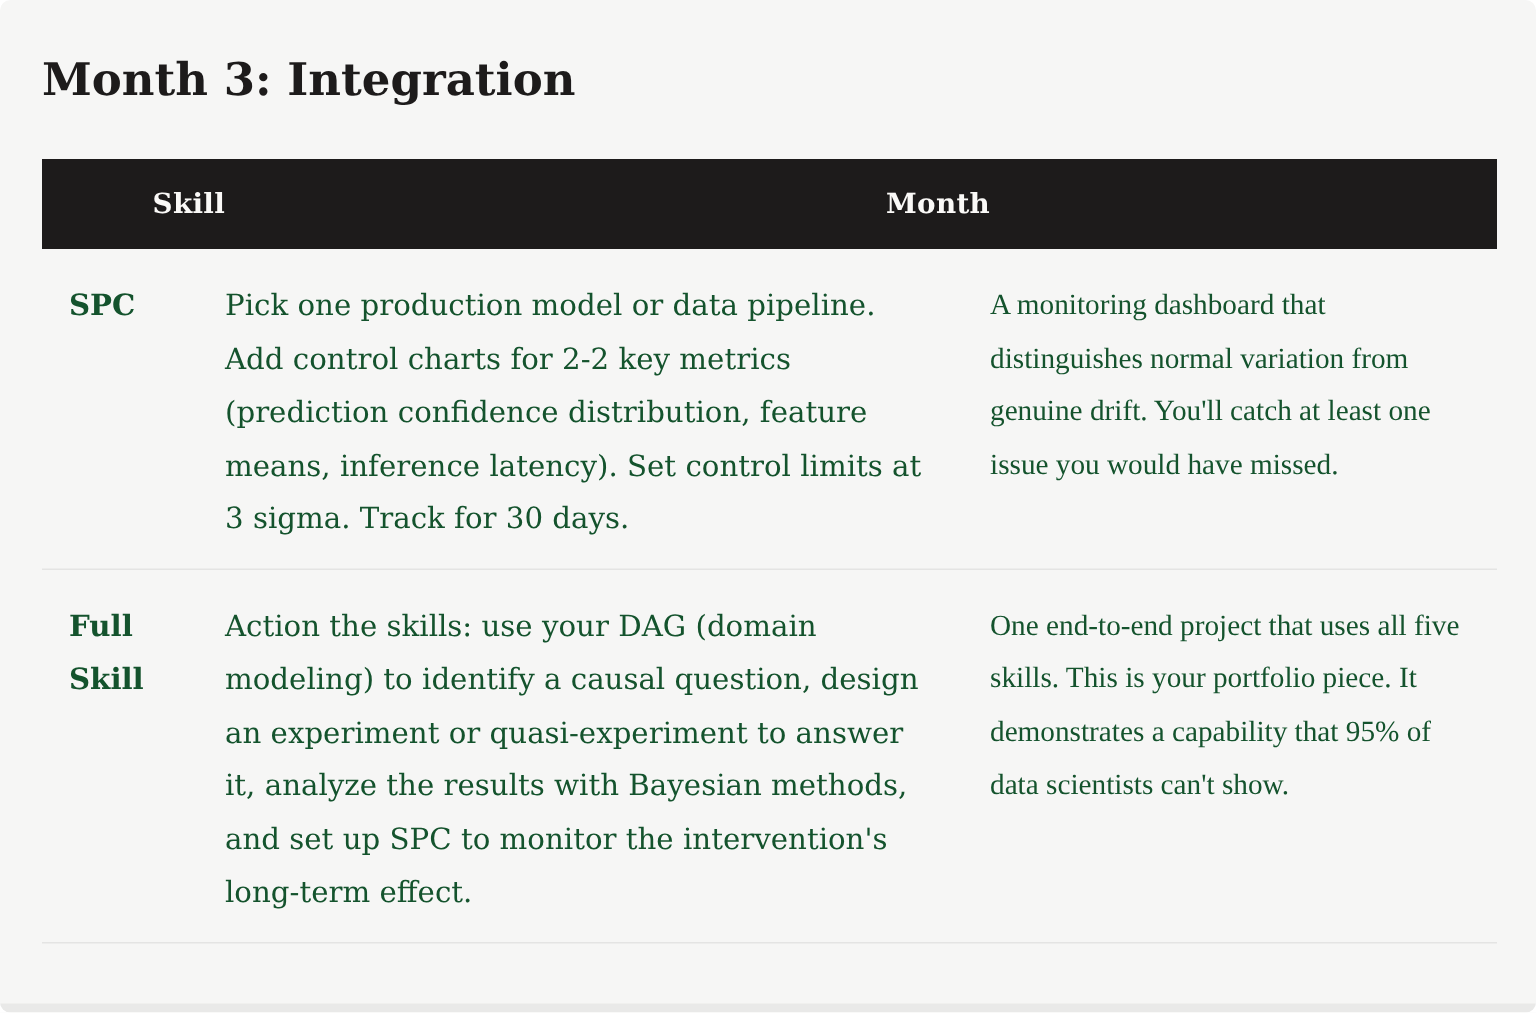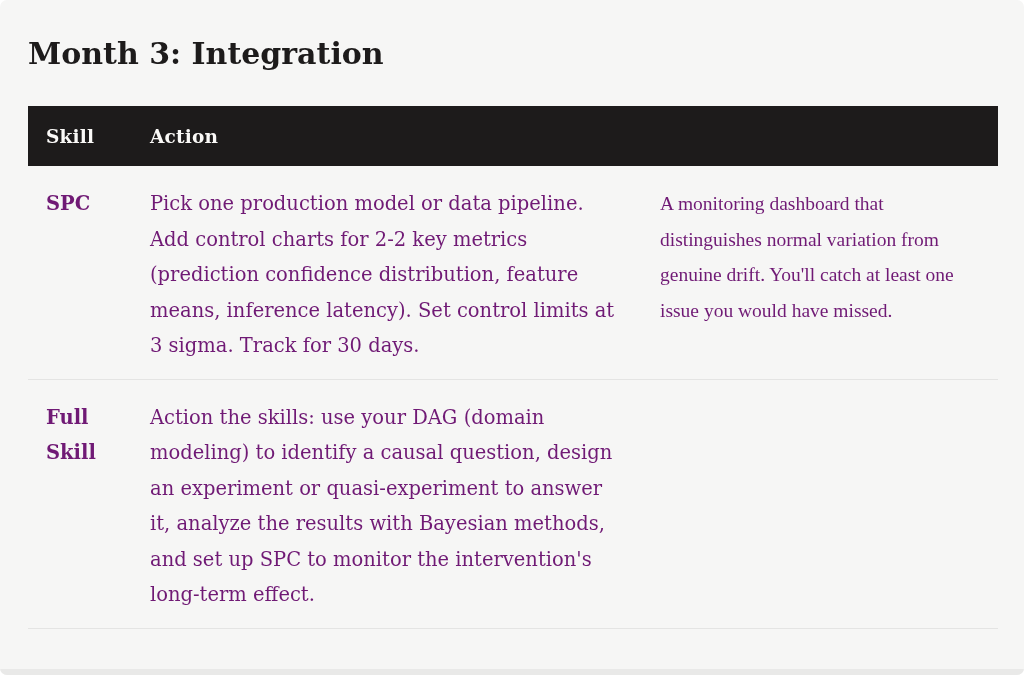--- a/index.html
+++ b/index.html
@@ -32,36 +32,37 @@
     margin-top: 34px;
     width: 970px;
   }
   .thead {
     display: grid;
     grid-template-columns: 122px 510px 338px;
     align-items: center;
     height: 60px;
     background: #1d1b1b;
     color: #faf9f7;
+    text-align: right;
   }
   .th {
     font-weight: bold;
     font-size: 18.5px;
     letter-spacing: 0.2px;
   }
   .th.col-skill { padding-left: 18px; }
   .trow {
     display: grid;
     grid-template-columns: 122px 510px 338px;
     border-bottom: 1px solid #e4e4e3;
   }
   .td {
     font-size: 19.5px;
     line-height: 35.5px;
-    color: #701a75;
+    color: #14532d;
     padding-top: 20px;
     padding-bottom: 15px;
   }
   .td.col-skill {
     padding-left: 18px;
     padding-right: 12px;
     font-weight: bold;
   }
   .td.col-action { padding-right: 40px; }
   .td.col-output { padding-right: 18px; font-family: Liberation Serif, serif; }
@@ -79,31 +80,32 @@
 
 <div class="page">
   <div class="content">
 
     <h1 class="heading">Month 3: Integration</h1>
 
     <div class="skills-table">
 
       <div class="thead">
         <div class="th col-skill">Skill</div>
-        <div class="th col-action">Action</div>
+        <div class="th col-action">Month</div>
       </div>
 
       <div class="trow">
         <div class="td col-skill">SPC</div>
         <div class="td col-action">Pick one production model or data pipeline. Add control charts for 2-2 key metrics (prediction confidence distribution, feature means, inference latency). Set control limits at 3 sigma. Track for 30 days.</div>
         <div class="td col-output">A monitoring dashboard that distinguishes normal variation from genuine drift. You'll catch at least one issue you would have missed.</div>
       </div>
 
       <div class="trow">
         <div class="td col-skill">Full Skill</div>
         <div class="td col-action">Action the skills: use your DAG (domain modeling) to identify a causal question, design an experiment or quasi-experiment to answer it, analyze the results with Bayesian methods, and set up SPC to monitor the intervention's long-term effect.</div>
+        <div class="td col-output">One end-to-end project that uses all five skills. This is your portfolio piece. It demonstrates a capability that 95% of data scientists can't show.</div>
       </div>
 
     </div>
   </div>
 
   <div class="bottom-edge"></div>
 </div>
 
 </body></html>

